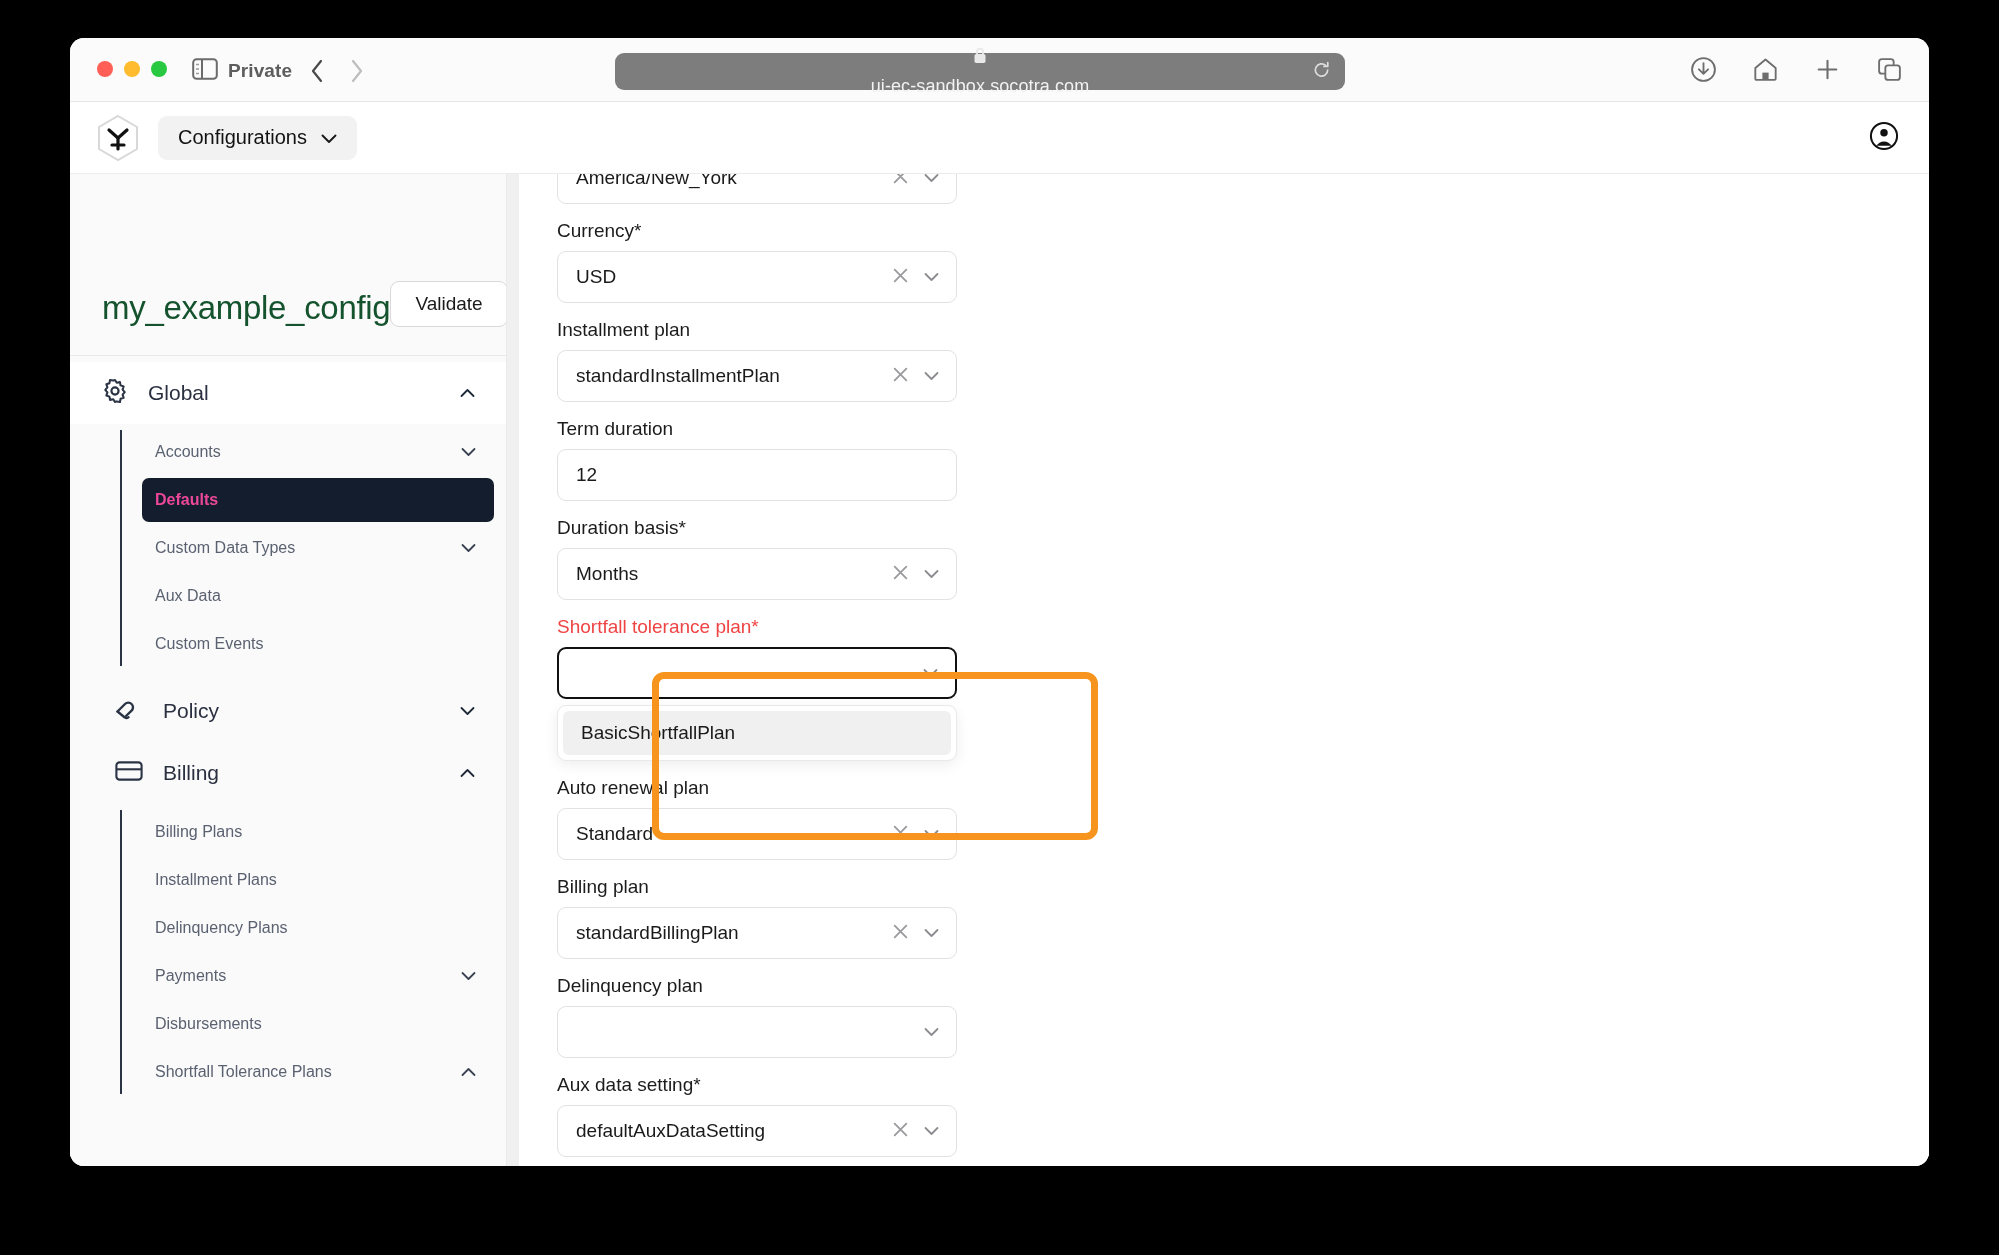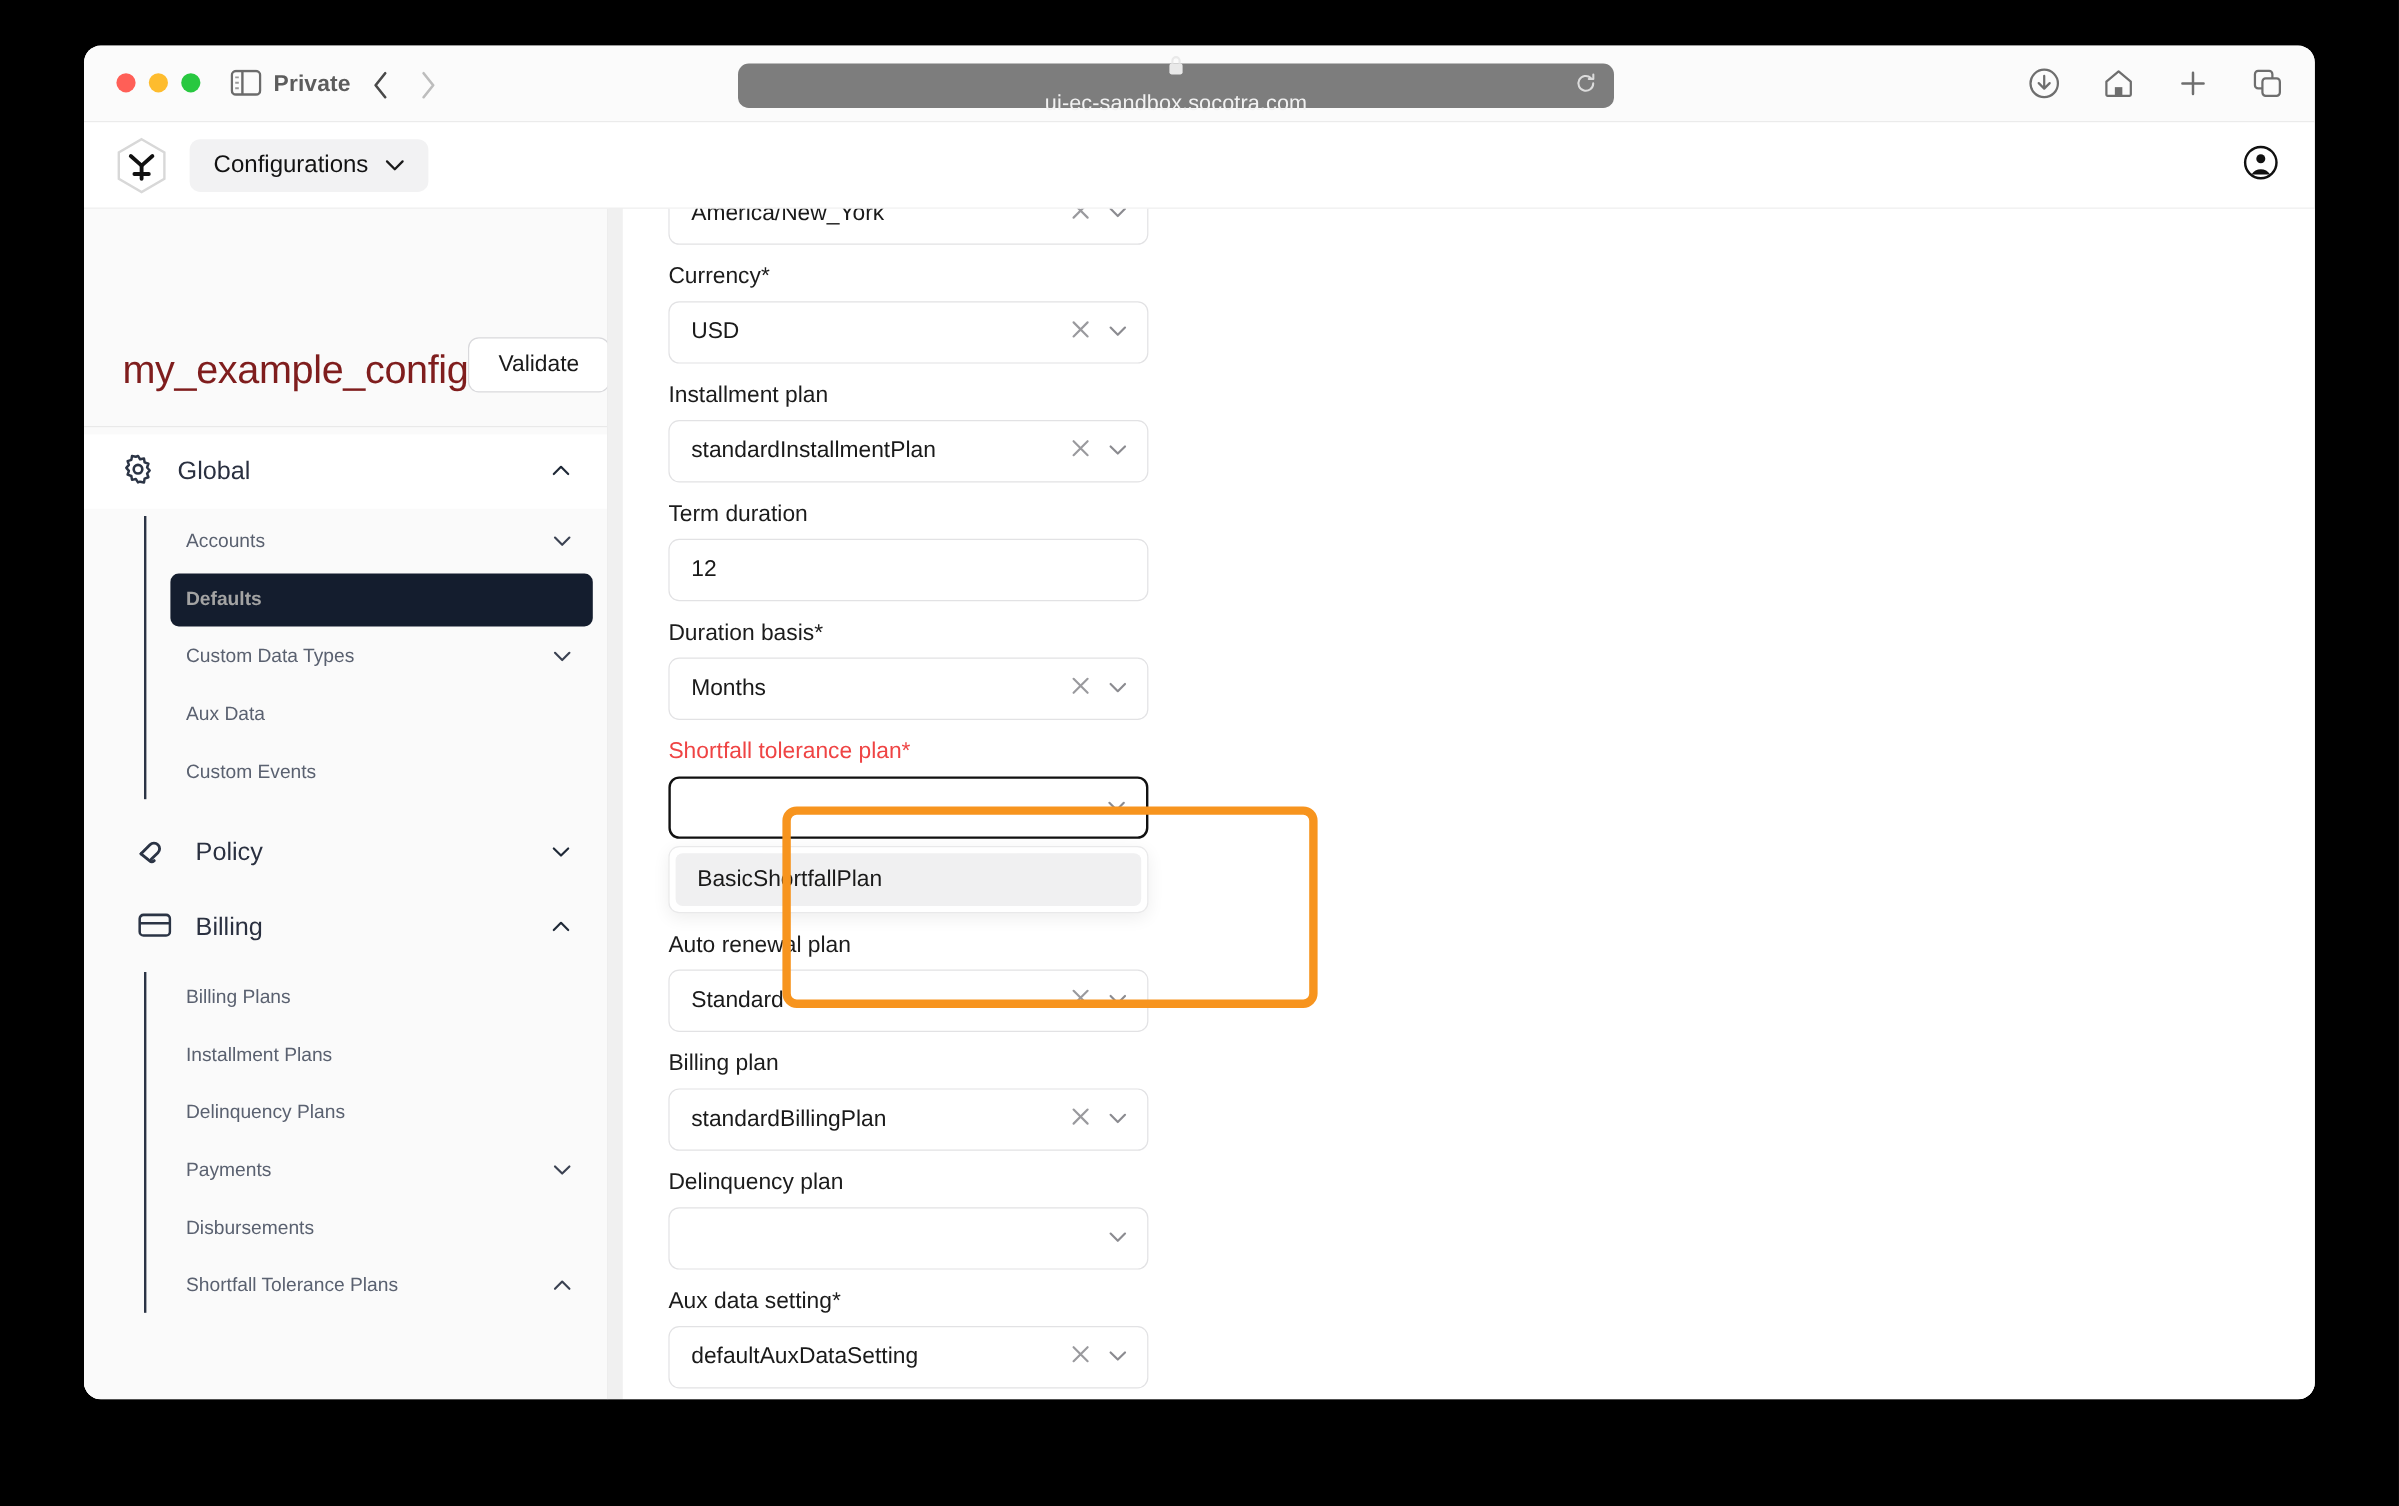--- a/index.html
+++ b/index.html
@@ -78,21 +78,21 @@
   .sidebar {
     width: 437px; background: #fafafa;
     border-right: 1px solid #eaeaea;
     overflow: hidden; position: relative;
   }
   .side-head {
     height: 182px; border-bottom: 1px solid #e9e9e9;
     display: flex; align-items: flex-end; padding: 0 28px 28px 32px;
     justify-content: space-between;
   }
-  .cfg-title { font-size: 33px; color: #7f1d1d; letter-spacing: -.3px; }
+  .cfg-title { font-size: 33px; color: #14532d; letter-spacing: -.3px; }
   .validate-btn {
     background: #ffffff; border: 1px solid #d9d9dc; border-radius: 9px;
     padding: 11px 24px; font-size: 19px; color: #1a1a1a;
   }
 
   .nav { padding-top: 6px; }
   .nav-group-head {
     height: 62px; display: flex; align-items: center;
     padding: 0 30px 0 32px; gap: 20px;
     background: #ffffff;
@@ -104,21 +104,21 @@
     content: ""; position: absolute; left: 50px; top: 0; bottom: 0;
     width: 2px; background: #2b3445;
   }
   .nav-item {
     height: 44px; margin: 4px 12px 4px 22px;
     display: flex; align-items: center; padding: 0 18px 0 13px;
     border-radius: 7px; gap: 10px;
   }
   .nav-item-label { font-size: 16px; color: #5a6170; flex: 1; }
   .nav-item.active { background: #141d2e; }
-  .nav-item.active .nav-item-label { color: #a3a3a3; font-weight: 600; }
+  .nav-item.active .nav-item-label { color: #ec4899; font-weight: 600; }
 
   
   .main-wrap { flex: 1; display: flex; }
   .main-gutter { width: 12px; background: #f0f0f0; }
   .main {
     flex: 1; background: #ffffff;
     position: relative; overflow: hidden;
   }
   .form { position: absolute; left: 38px; top: -22px; width: 400px; }
   .field { margin-bottom: 16px; }

